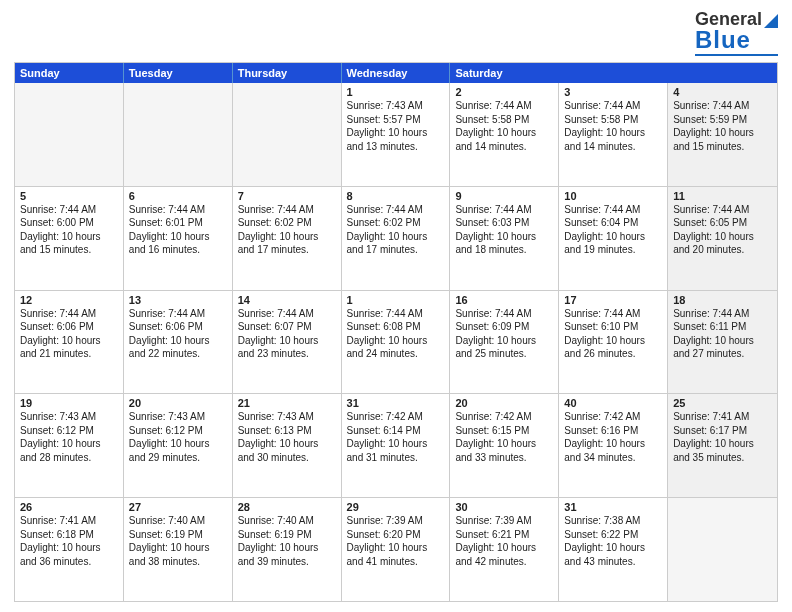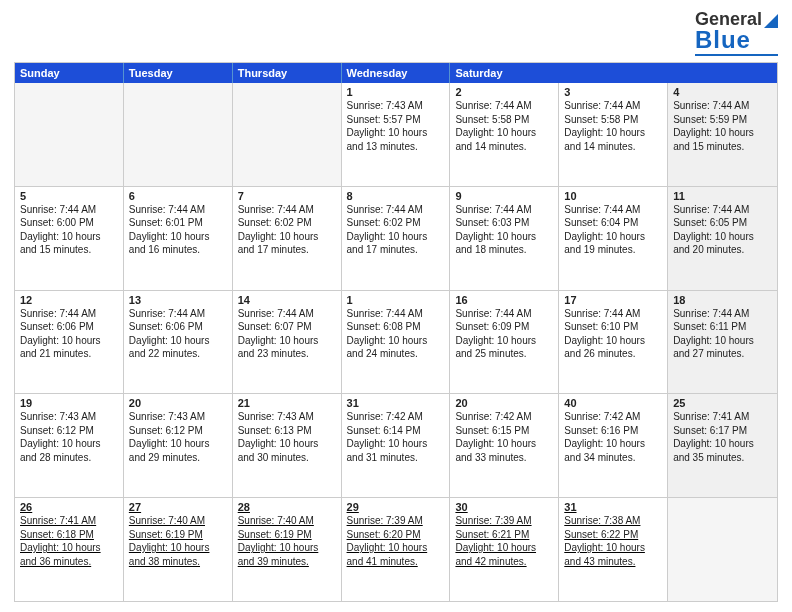--- a/index.html
+++ b/index.html
@@ -66,21 +66,21 @@
       flex: 1;
       display: flex;
       flex-direction: column;
     }
     .cal-week {
       display: grid;
       grid-template-columns: repeat(7, 1fr);
       flex: 1;
       border-bottom: 1px solid #ccc;
     }
-    .cal-week:last-child { border-bottom: none; text-decoration: underline; }
+    .cal-week:last-child { border-bottom: none; }
     .cal-cell {
       border-right: 1px solid #ccc;
       padding: 3px 5px;
       font-size: 9.5px;
       color: #222;
       vertical-align: top;
       background: #fff;
       min-height: 0;
     }
     .cal-cell:last-child { border-right: none; }

